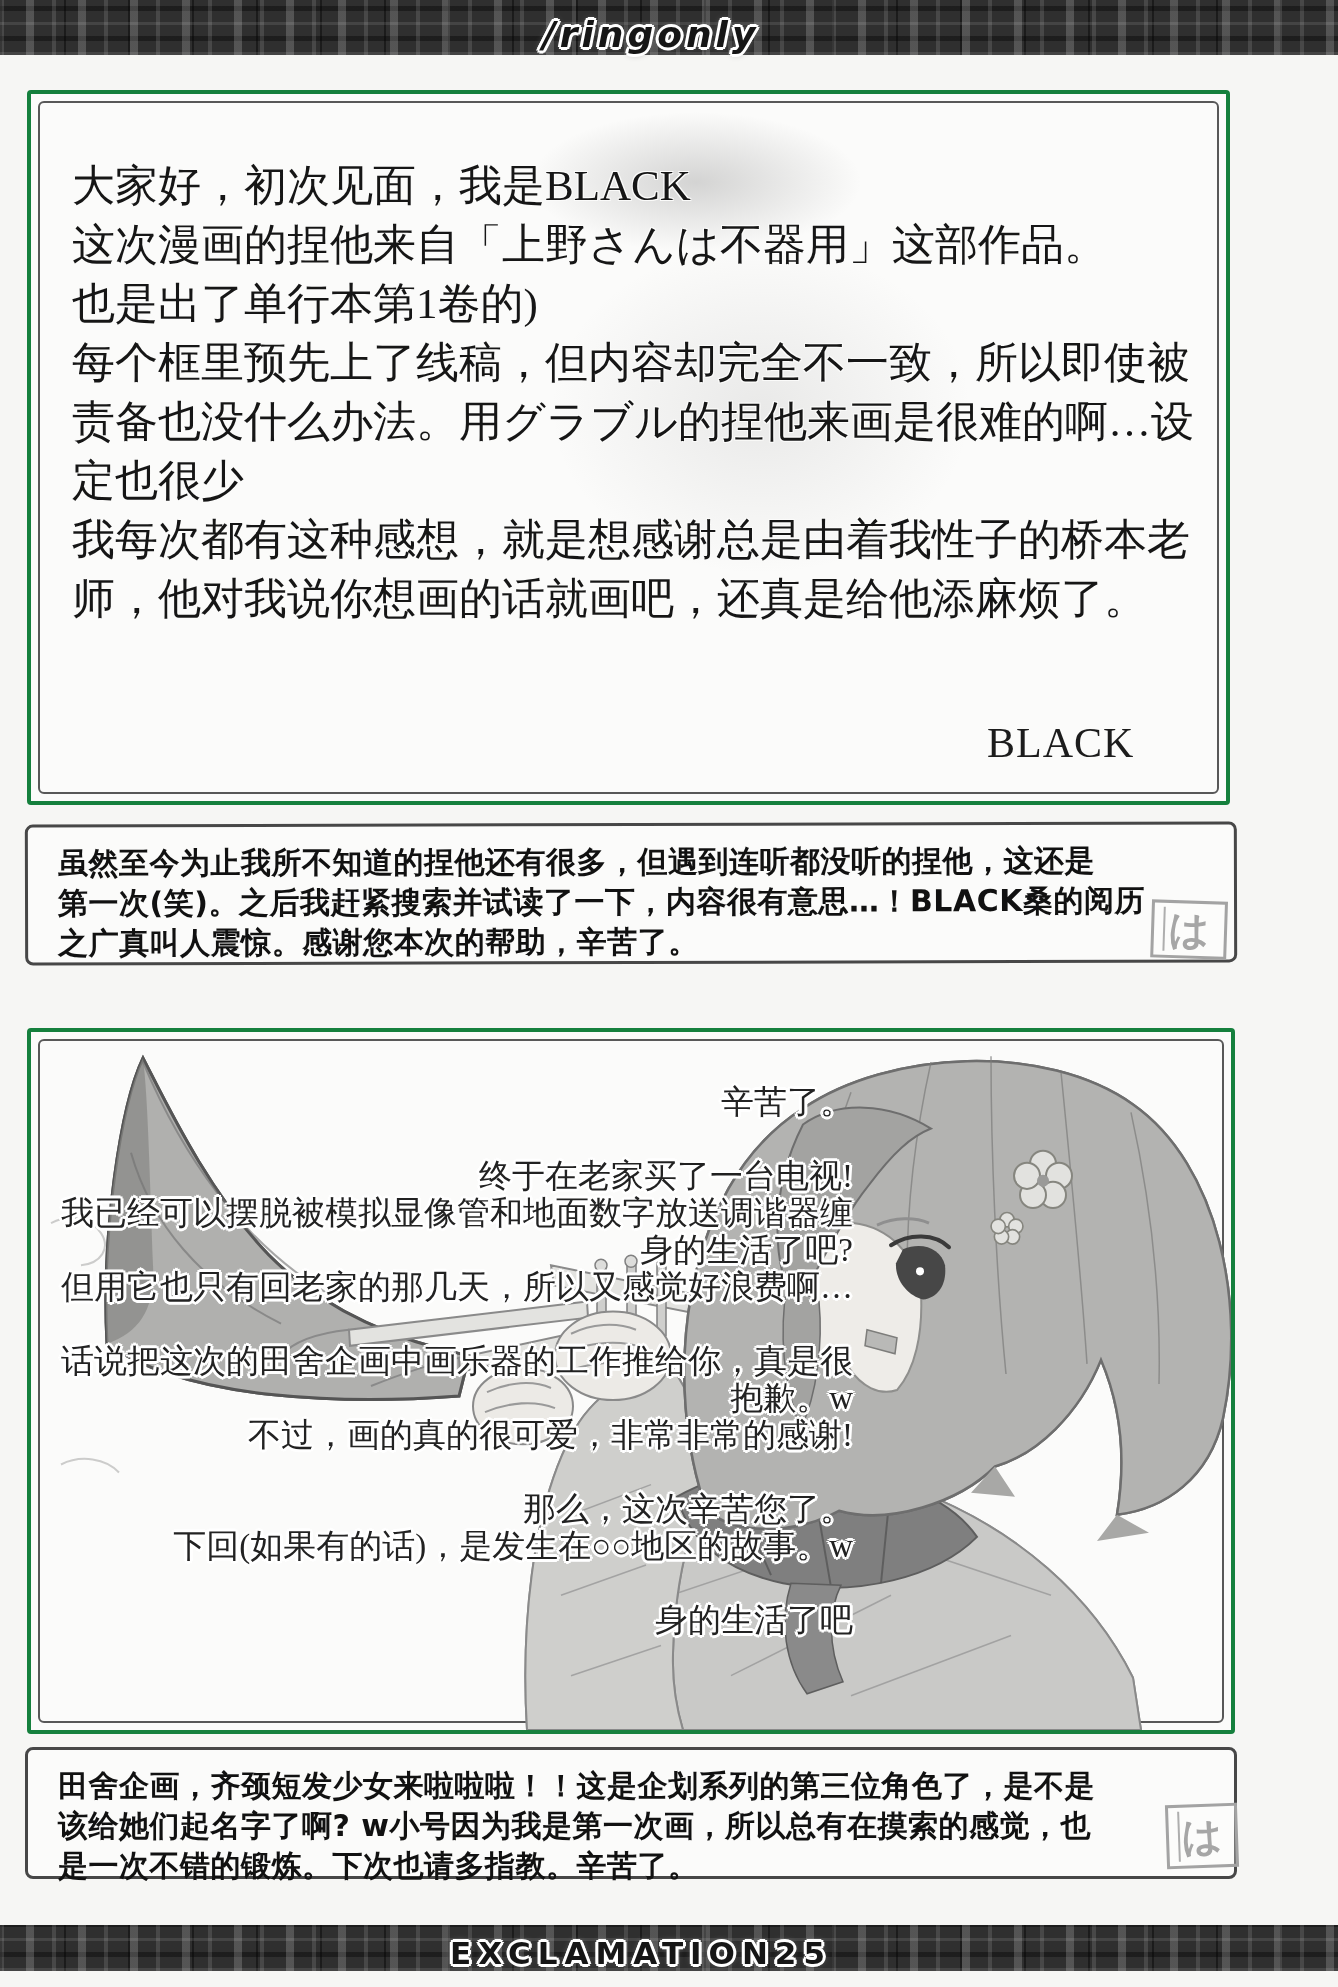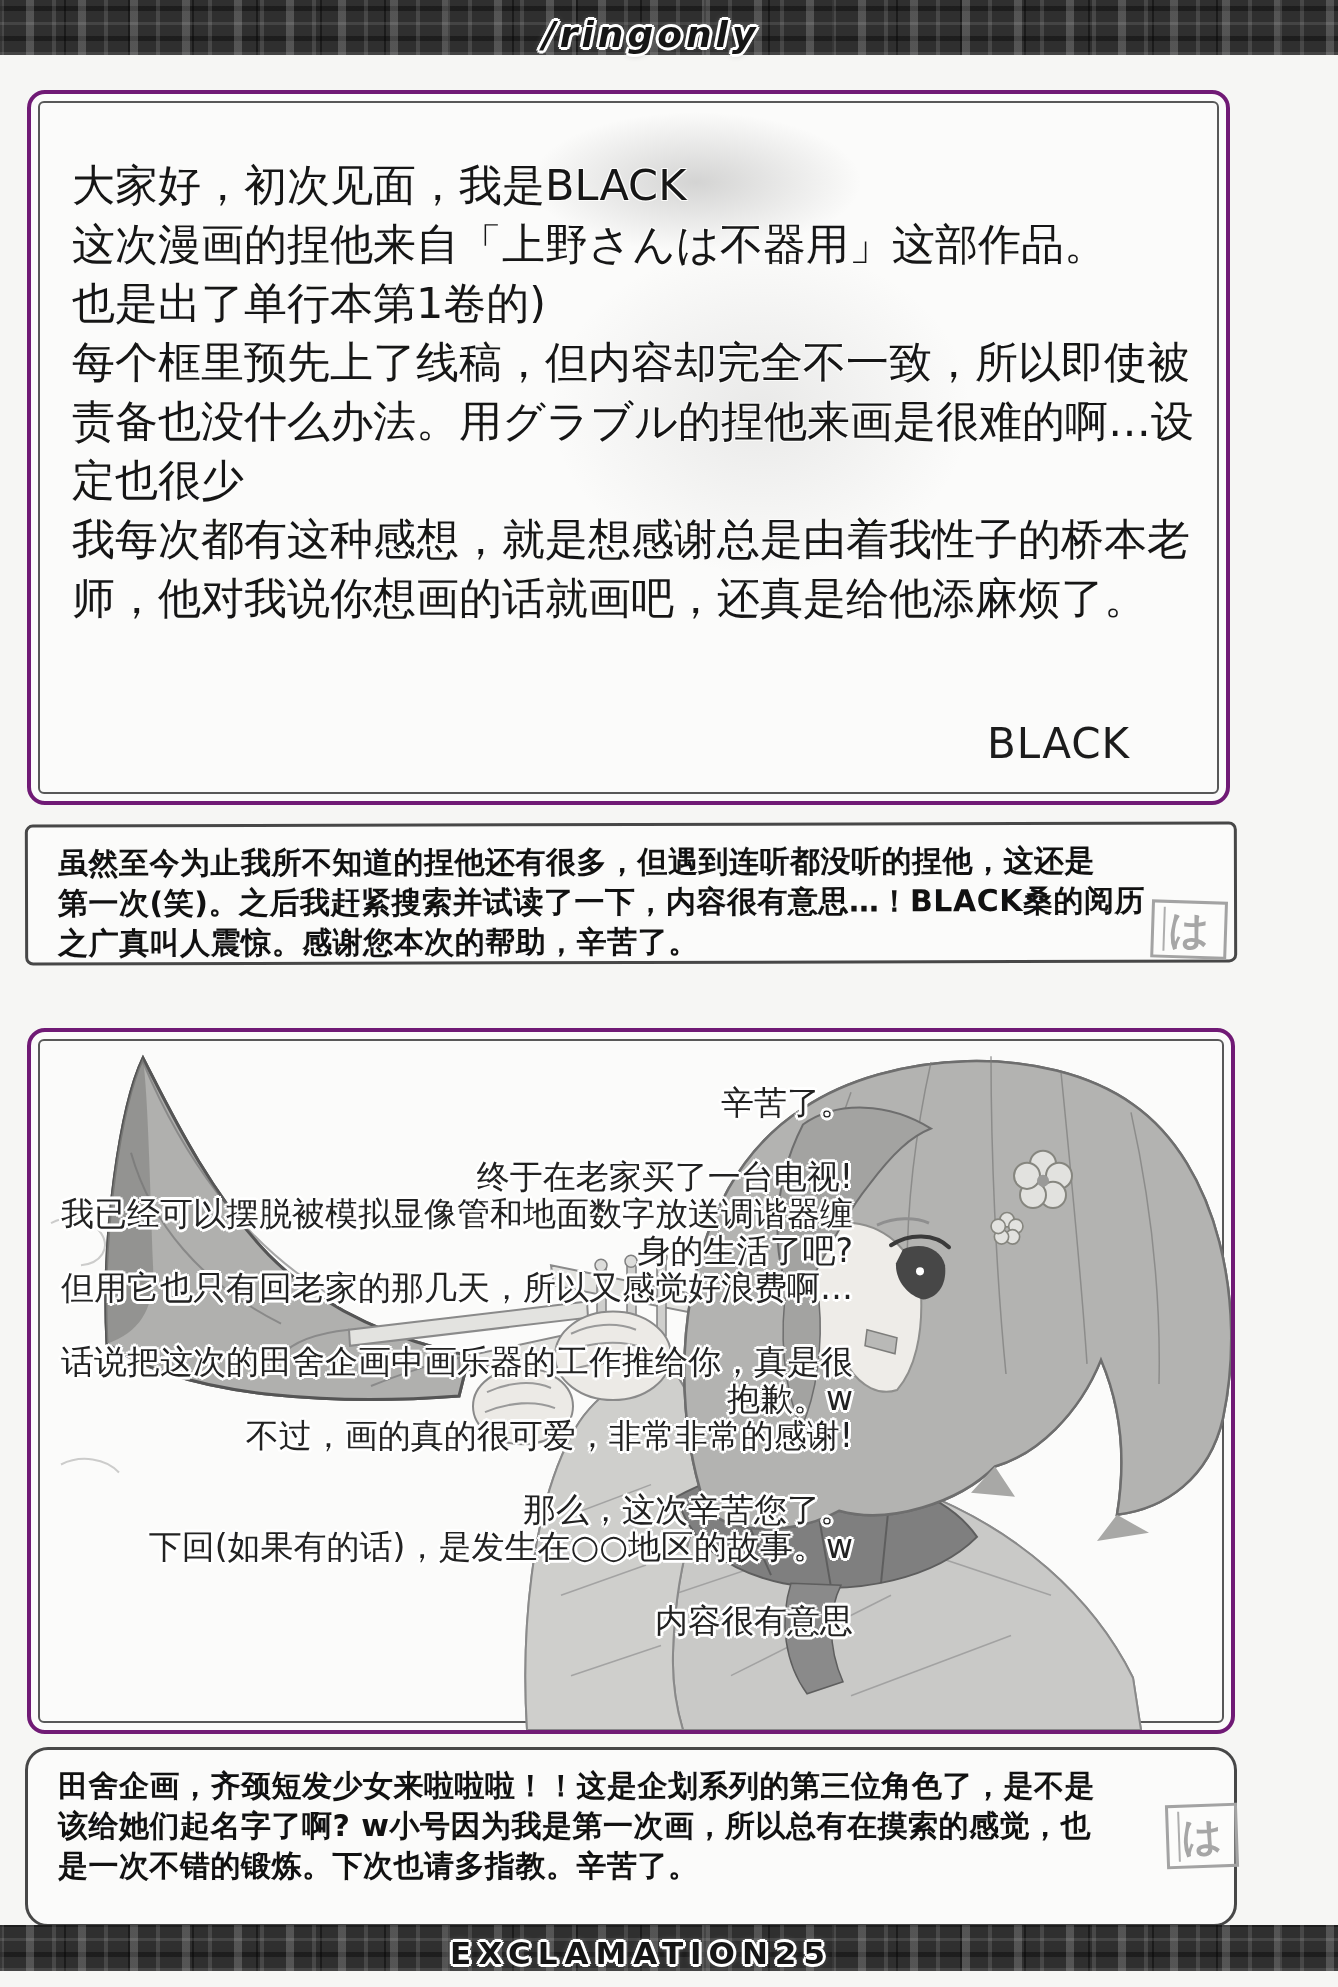--- a/index.html
+++ b/index.html
@@ -16,21 +16,21 @@
   .band-top{top:0;height:55px;}
   .band-bottom{top:1925px;height:46px;}
   .band-text{color:#161616;font-weight:bold;
     text-shadow:-2px -2px 0 #fff,2px -2px 0 #fff,-2px 2px 0 #fff,2px 2px 0 #fff,
                 0 -3px 0 #fff,0 3px 0 #fff,-3px 0 0 #fff,3px 0 0 #fff,0 0 7px #8a8a8a;}
   .ringonly{font-size:36px;font-style:italic;letter-spacing:4px;transform:translateX(-18px);}
   .exclam{font-size:31px;letter-spacing:7px;transform:translateX(-28px);}
 
   
   .box{position:absolute;background:#fbfbfa;box-sizing:border-box;}
-  .dbl{border:4px solid #701a75;border-radius:18px;}
+  .dbl{border:4px solid #15803d;border-radius:4px;font-family:Liberation Serif, serif;}
   .dbl .inner-border{position:absolute;inset:7px;border:2px solid #585858;border-radius:6px;pointer-events:none;}
   .sgl{border:3px solid #474747;border-radius:8px;}
 
   .box1{left:27px;top:90px;width:1203px;height:715px;}
   .box1-text{position:absolute;left:41px;top:62px;font-size:43px;line-height:59px;
     color:#161616;white-space:nowrap;
     text-shadow:-1px -1px 0 #fbfbfa,1px -1px 0 #fbfbfa,-1px 1px 0 #fbfbfa,1px 1px 0 #fbfbfa;}
   .box1-text div{height:59px;}
   .box1-sign{position:absolute;left:956px;top:625px;font-size:42px;letter-spacing:1px;}
   .smudge{position:absolute;border-radius:50%;pointer-events:none;}
@@ -45,21 +45,21 @@
   .bold-text div{height:40px;}
 
   .box3{left:27px;top:1028px;width:1208px;height:706px;}
   .sketch{position:absolute;inset:0;width:100%;height:100%;}
   .box3-text{position:absolute;left:30px;top:52px;font-size:33px;line-height:37px;color:#222;
     white-space:nowrap;z-index:3;
     text-shadow:-2px -2px 0 #fff,2px -2px 0 #fff,-2px 2px 0 #fff,2px 2px 0 #fff,
                 -3px 0 0 #fff,3px 0 0 #fff,0 -3px 0 #fff,0 3px 0 #fff,0 0 3px #fff;text-align:right;}
   .box3-text div{height:37px;}
 
-  .box4{left:25px;top:1747px;width:1212px;height:180px;border-radius:23px;}
+  .box4{left:25px;top:1747px;width:1212px;height:132px;}
 
   
   .seal{position:absolute;box-sizing:border-box;border:3px solid #a3a3a3;background:rgba(255,255,255,0.25);
     display:flex;align-items:center;justify-content:center;z-index:4;}
   .seal::before{content:"";position:absolute;left:9px;top:4px;bottom:4px;width:2px;background:#aeaeae;}
   .seal-glyph{color:#a6a6a6;font-size:40px;font-weight:bold;line-height:1;}
   .seal2{left:1123px;top:76px;width:76px;height:58px;transform:rotate(2deg);}
   .seal4{left:1138px;top:54px;width:72px;height:64px;transform:rotate(-2deg);}
 </style>
 </head>
@@ -209,21 +209,21 @@
       <div>身的生活了吧?</div>
       <div>但用它也只有回老家的那几天，所以又感觉好浪费啊…</div>
       <div></div>
       <div>话说把这次的田舍企画中画乐器的工作推给你，真是很</div>
       <div>抱歉。w</div>
       <div>不过，画的真的很可爱，非常非常的感谢!</div>
       <div></div>
       <div>那么，这次辛苦您了。</div>
       <div>下回(如果有的话)，是发生在○○地区的故事。w</div>
       <div></div>
-      <div>内容很有意思</div>
+      <div>身的生活了吧</div>
     </div>
   </div>
 
   <div class="box sgl box4">
     <div class="bold-text">
       <div>田舍企画，齐颈短发少女来啦啦啦！！这是企划系列的第三位角色了，是不是</div>
       <div>该给她们起名字了啊? w小号因为我是第一次画，所以总有在摸索的感觉，也</div>
       <div>是一次不错的锻炼。下次也请多指教。辛苦了。</div>
     </div>
     <div class="seal seal4">

